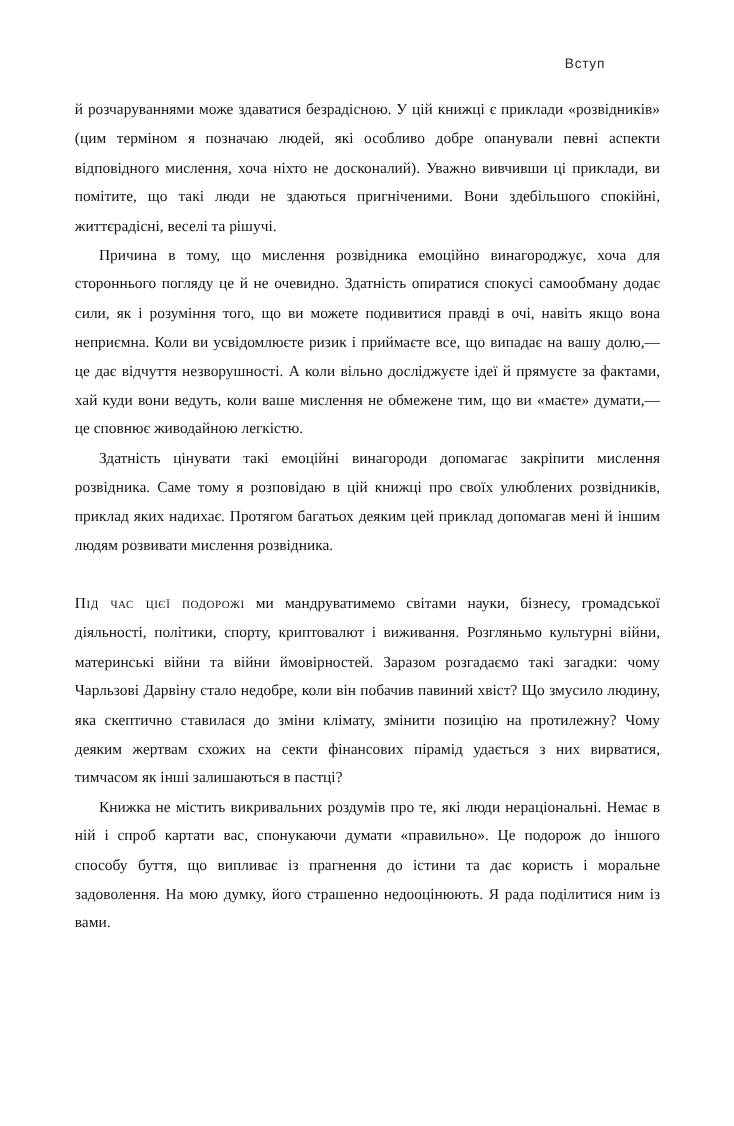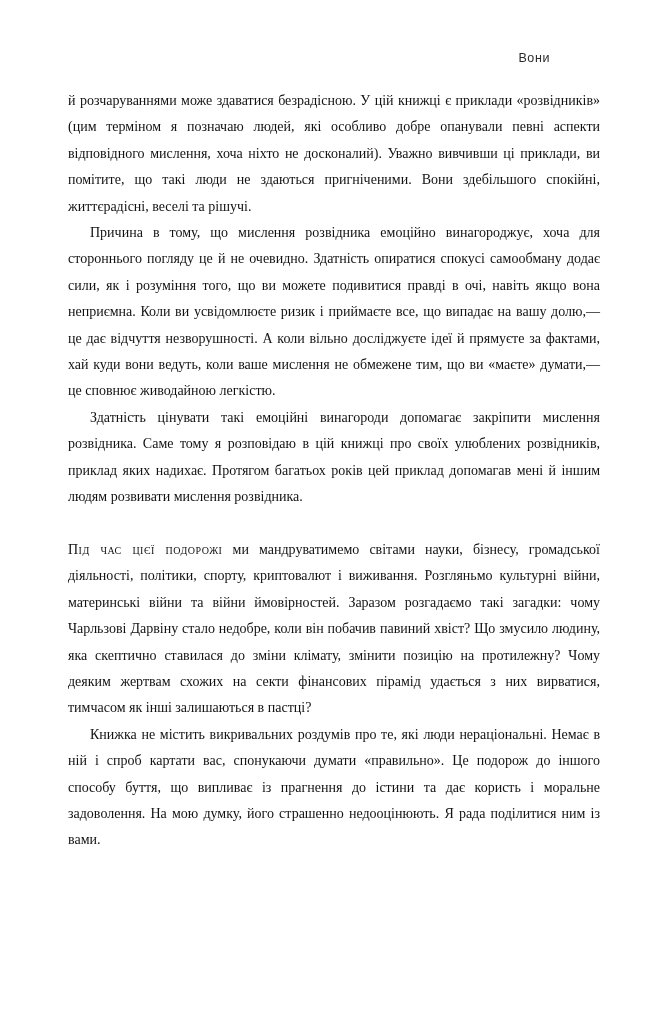--- a/index.html
+++ b/index.html
@@ -69,29 +69,29 @@
     font-variant: small-caps;
     font-feature-settings: "smcp" 1;
     letter-spacing: 0.5px;
   }
 </style>
 </head>
 <body>
 
 <div class="page">
 
-  <div class="running-head">Вони</div>
+  <div class="running-head">Вступ</div>
 
   <div class="text-column">
 
     <p class="para no-indent">й розчаруваннями може здаватися безрадісною. У цій книжці є приклади «розвідників» (цим терміном я позначаю людей, які особливо добре опанували певні аспекти відповідного мислення, хоча ніхто не досконалий). Уважно вивчивши ці приклади, ви помітите, що такі люди не здаються пригніченими. Вони здебільшого спокійні, життєрадісні, веселі та рішучі.</p>
 
     <p class="para">Причина в тому, що мислення розвідника емоційно винагороджує, хоча для стороннього погляду це й не очевидно. Здатність опиратися спокусі самообману додає сили, як і розуміння того, що ви можете подивитися правді в очі, навіть якщо вона неприємна. Коли ви усвідомлюєте ризик і приймаєте все, що випадає на вашу долю,— це дає відчуття незворушності. А коли вільно досліджуєте ідеї й прямуєте за фактами, хай куди вони ведуть, коли ваше мислення не обмежене тим, що ви «маєте» думати,— це сповнює живодайною легкістю.</p>
 
-    <p class="para">Здатність цінувати такі емоційні винагороди допомагає закріпити мислення розвідника. Саме тому я розповідаю в цій книжці про своїх улюблених розвідників, приклад яких надихає. Протягом багатьох років цей приклад допомагав мені й іншим людям розвивати мислення розвідника.</p>
+    <p class="para">Здатність цінувати такі емоційні винагороди допомагає закріпити мислення розвідника. Саме тому я розповідаю в цій книжці про своїх улюблених розвідників, приклад яких надихає. Протягом багатьох деяким цей приклад допомагав мені й іншим людям розвивати мислення розвідника.</p>
 
     <p class="para no-indent section-break"><span class="lead-in">Під час цієї подорожі</span><span> ми мандруватимемо світами науки, бізнесу, громадської діяльності, політики, спорту, криптовалют і виживання. Розгляньмо культурні війни, материнські війни та війни ймовірностей. Заразом розгадаємо такі загадки: чому Чарльзові Дарвіну стало недобре, коли він побачив павиний хвіст? Що змусило людину, яка скептично ставилася до зміни клімату, змінити позицію на протилежну? Чому деяким жертвам схожих на секти фінансових пірамід удається з них вирватися, тимчасом як інші залишаються в пастці?</span></p>
 
     <p class="para">Книжка не містить викривальних роздумів про те, які люди нераціональні. Немає в ній і спроб картати вас, спонукаючи думати «правильно». Це подорож до іншого способу буття, що випливає із прагнення до істини та дає користь і моральне задоволення. На мою думку, його страшенно недооцінюють. Я рада поділитися ним із вами.</p>
 
   </div>
 
 </div>
 
 </body></html>

